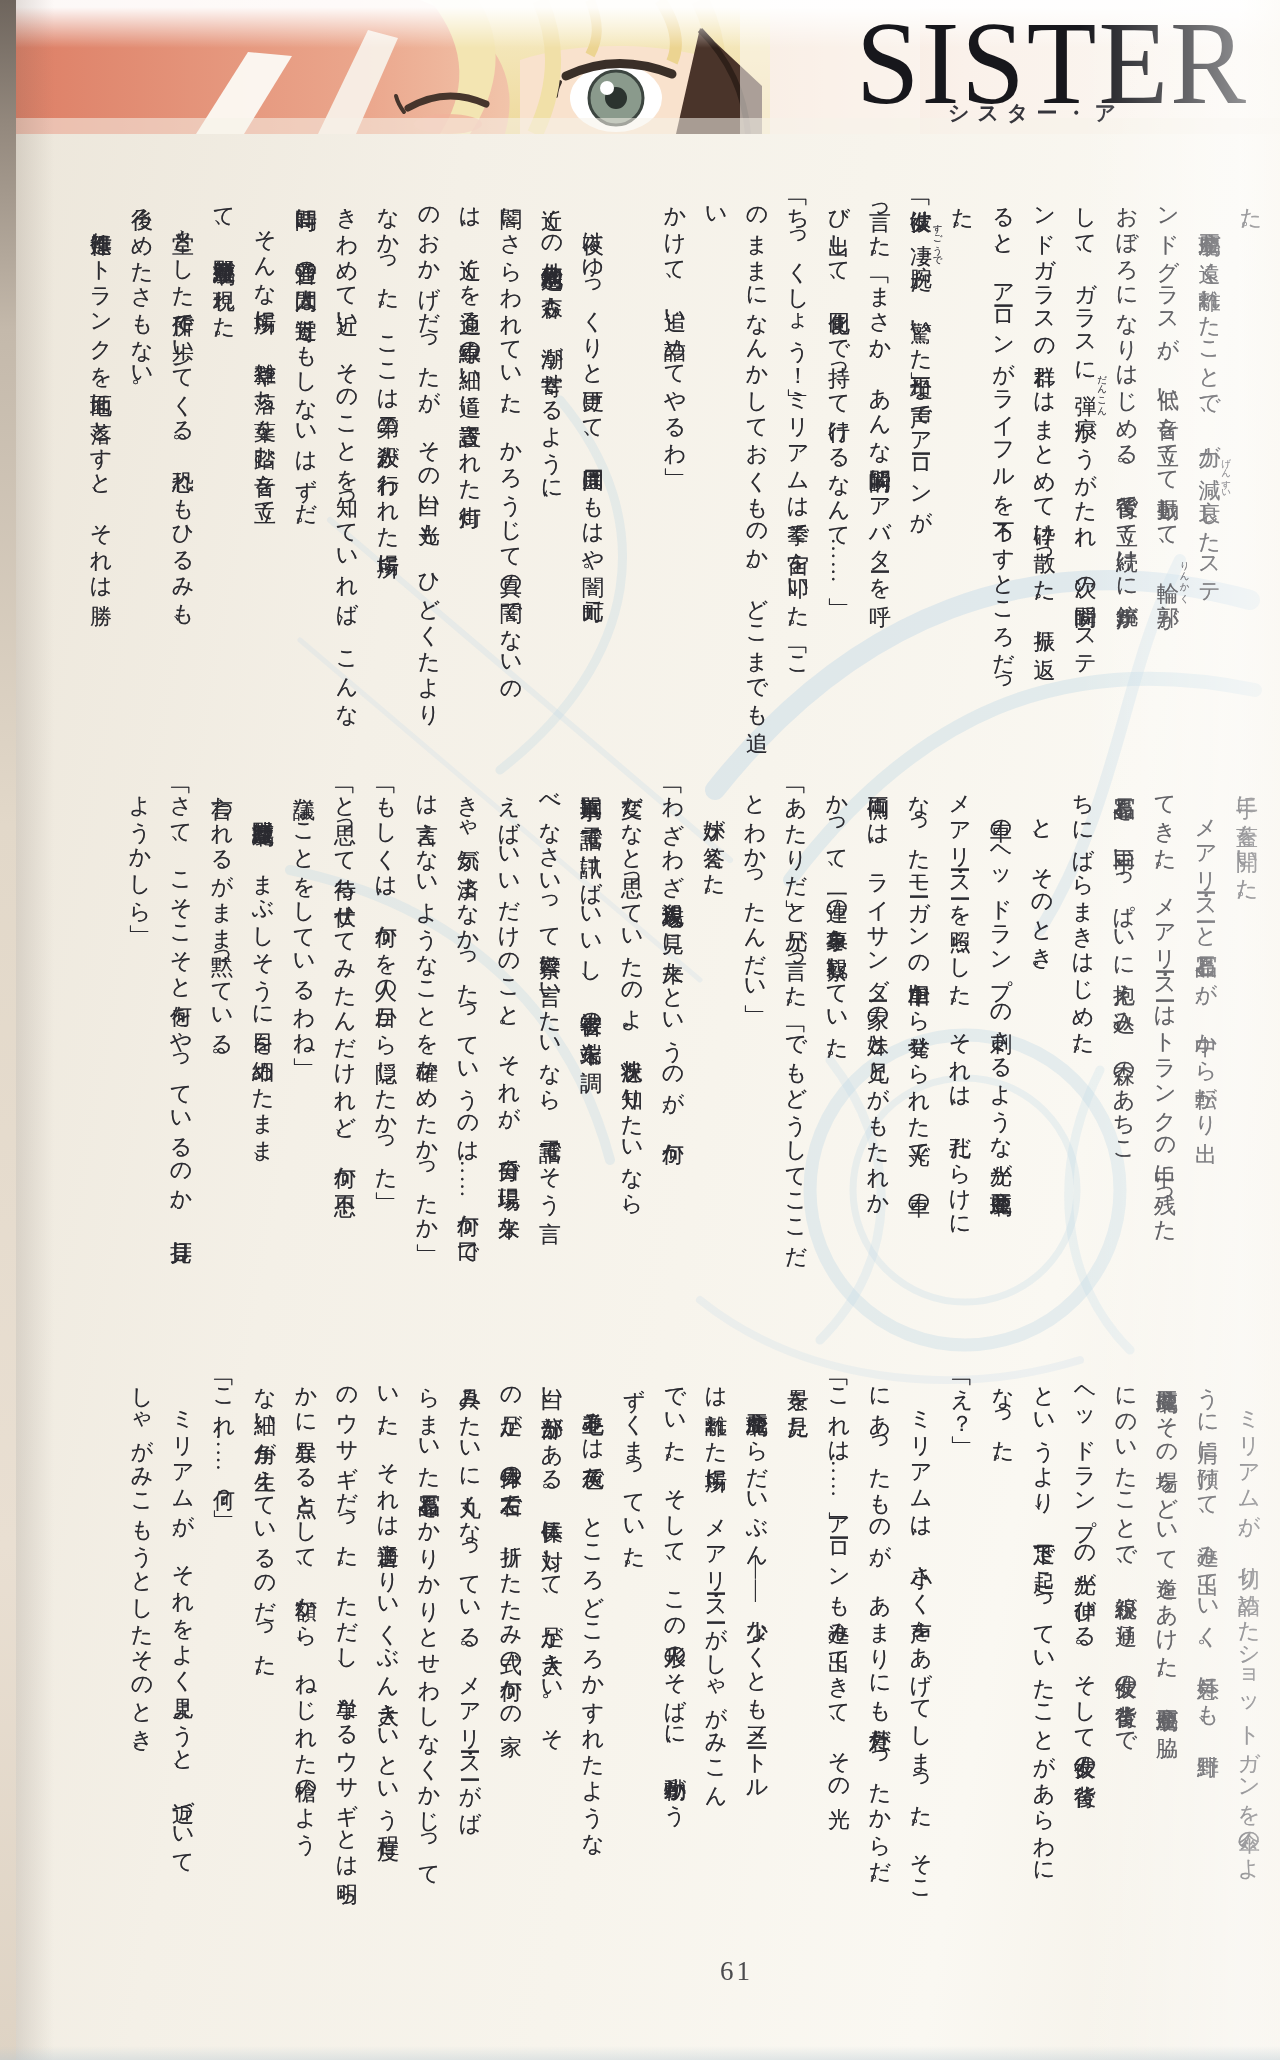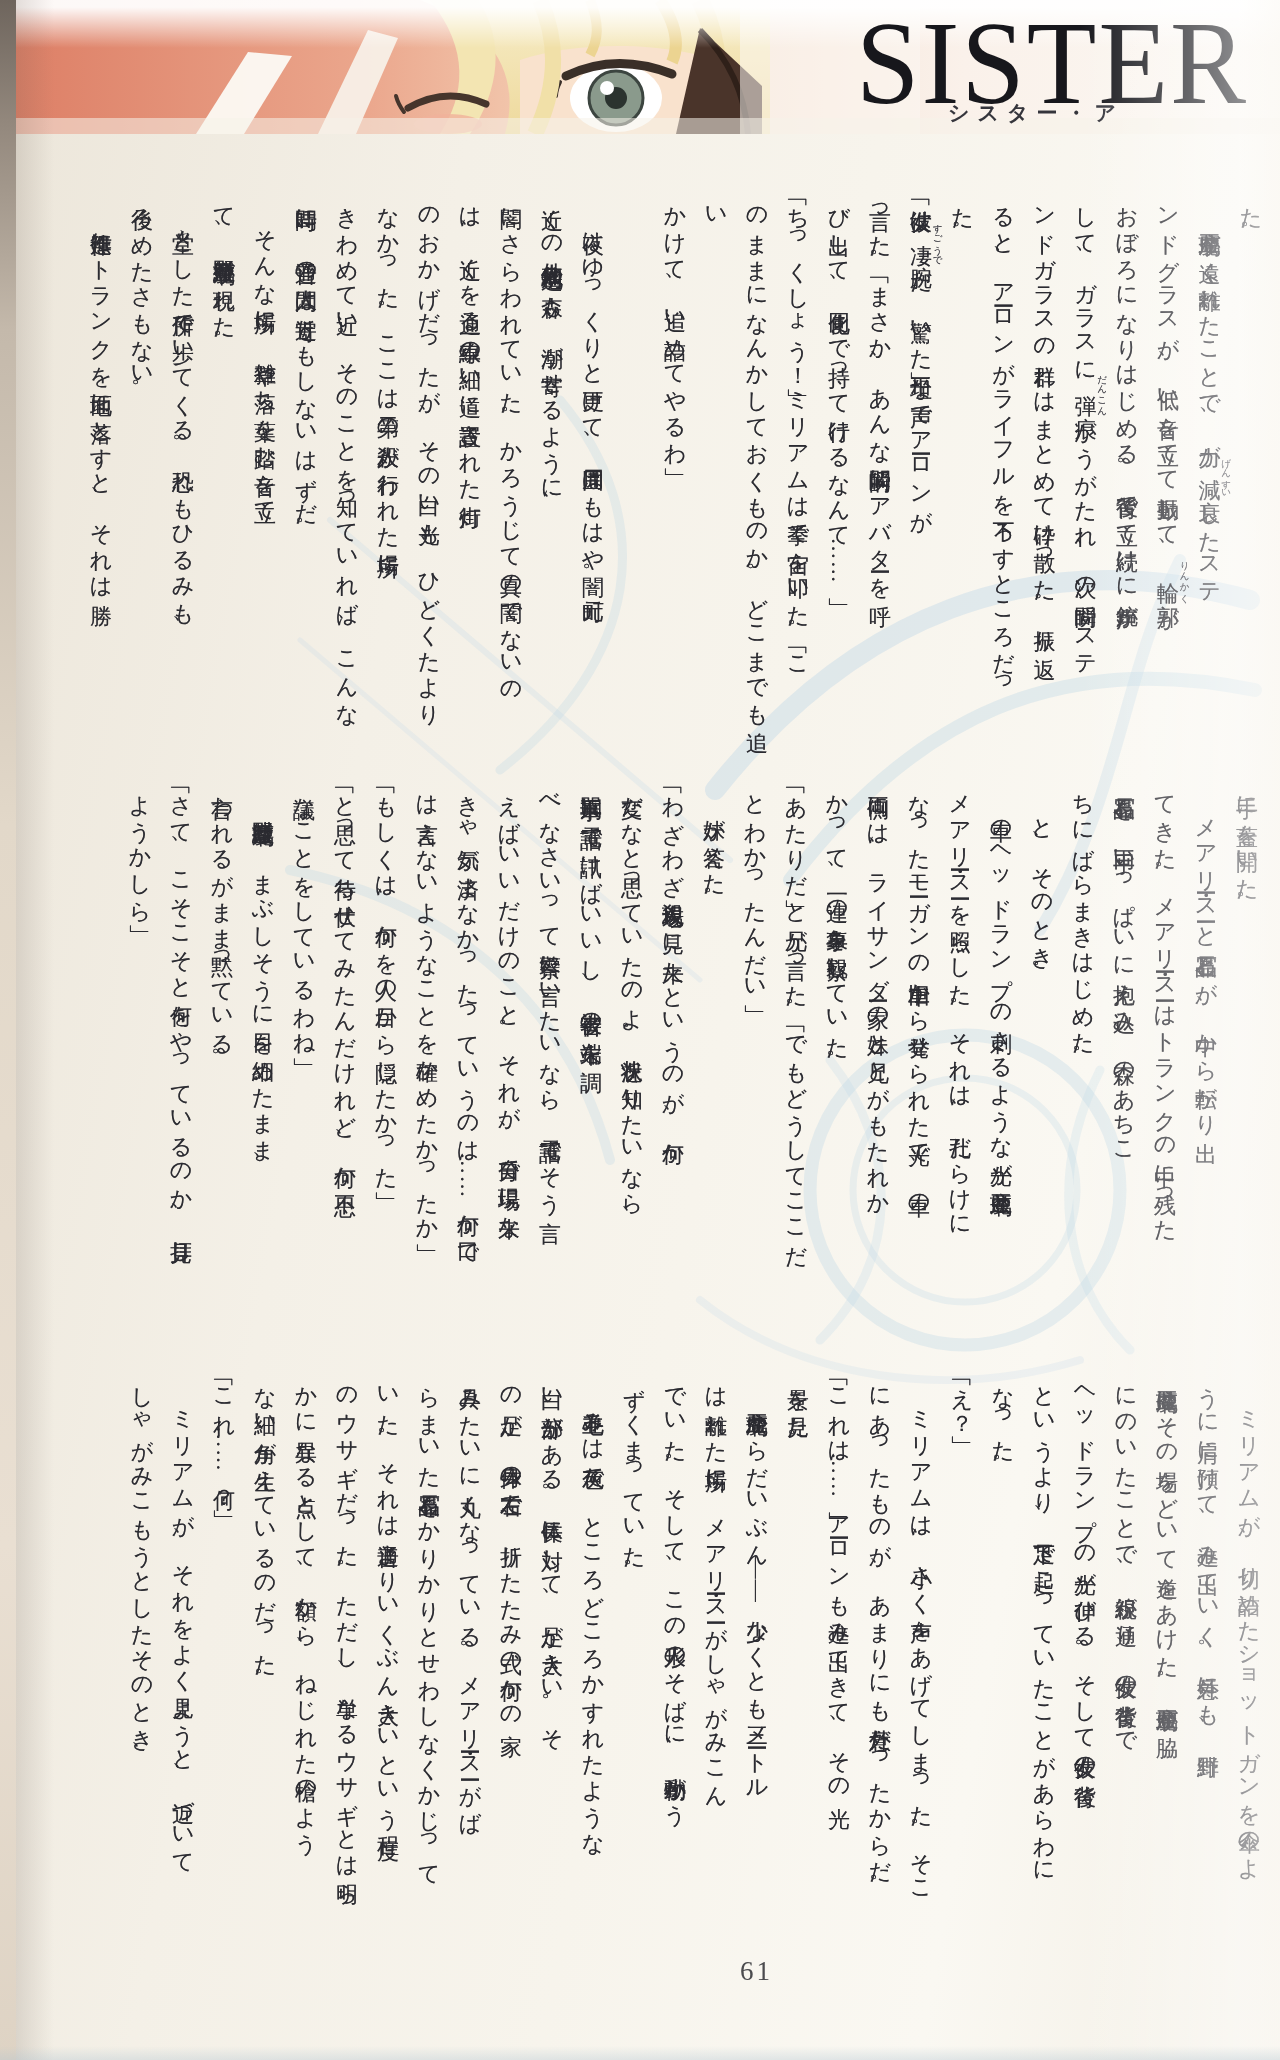--- a/index.html
+++ b/index.html
@@ -49,21 +49,21 @@
   .band p{
     margin:0;padding:0;line-height:41px;font-size:22px;letter-spacing:1.2px;
     font-weight:500;text-shadow:0 0 .5px rgba(45,45,55,.55);
   }
   .band p.gap{opacity:0;}
   ruby rt{font-size:9.5px;letter-spacing:0;color:#3a3a42;font-weight:400;}
   .band-1{right:8px;top:192px;}
   .band-2{right:12px;top:780px;}
   .band-3{right:10px;top:1372px;}
   .pagenum{
-    position:absolute;left:740px;top:1956px;font-size:27px;letter-spacing:3px;
+    position:absolute;left:720px;top:1956px;font-size:27px;letter-spacing:3px;
     color:#4b4b4e;font-family:"Liberation Serif","DejaVu Serif",serif;
   }
 </style>
 </head>
 <body>
 
 <div id="page">
 
   <svg class="watermark" viewBox="0 0 1280 2060" xmlns="http://www.w3.org/2000/svg">
     <g fill="none" stroke="#bed7e6" stroke-linecap="round">

